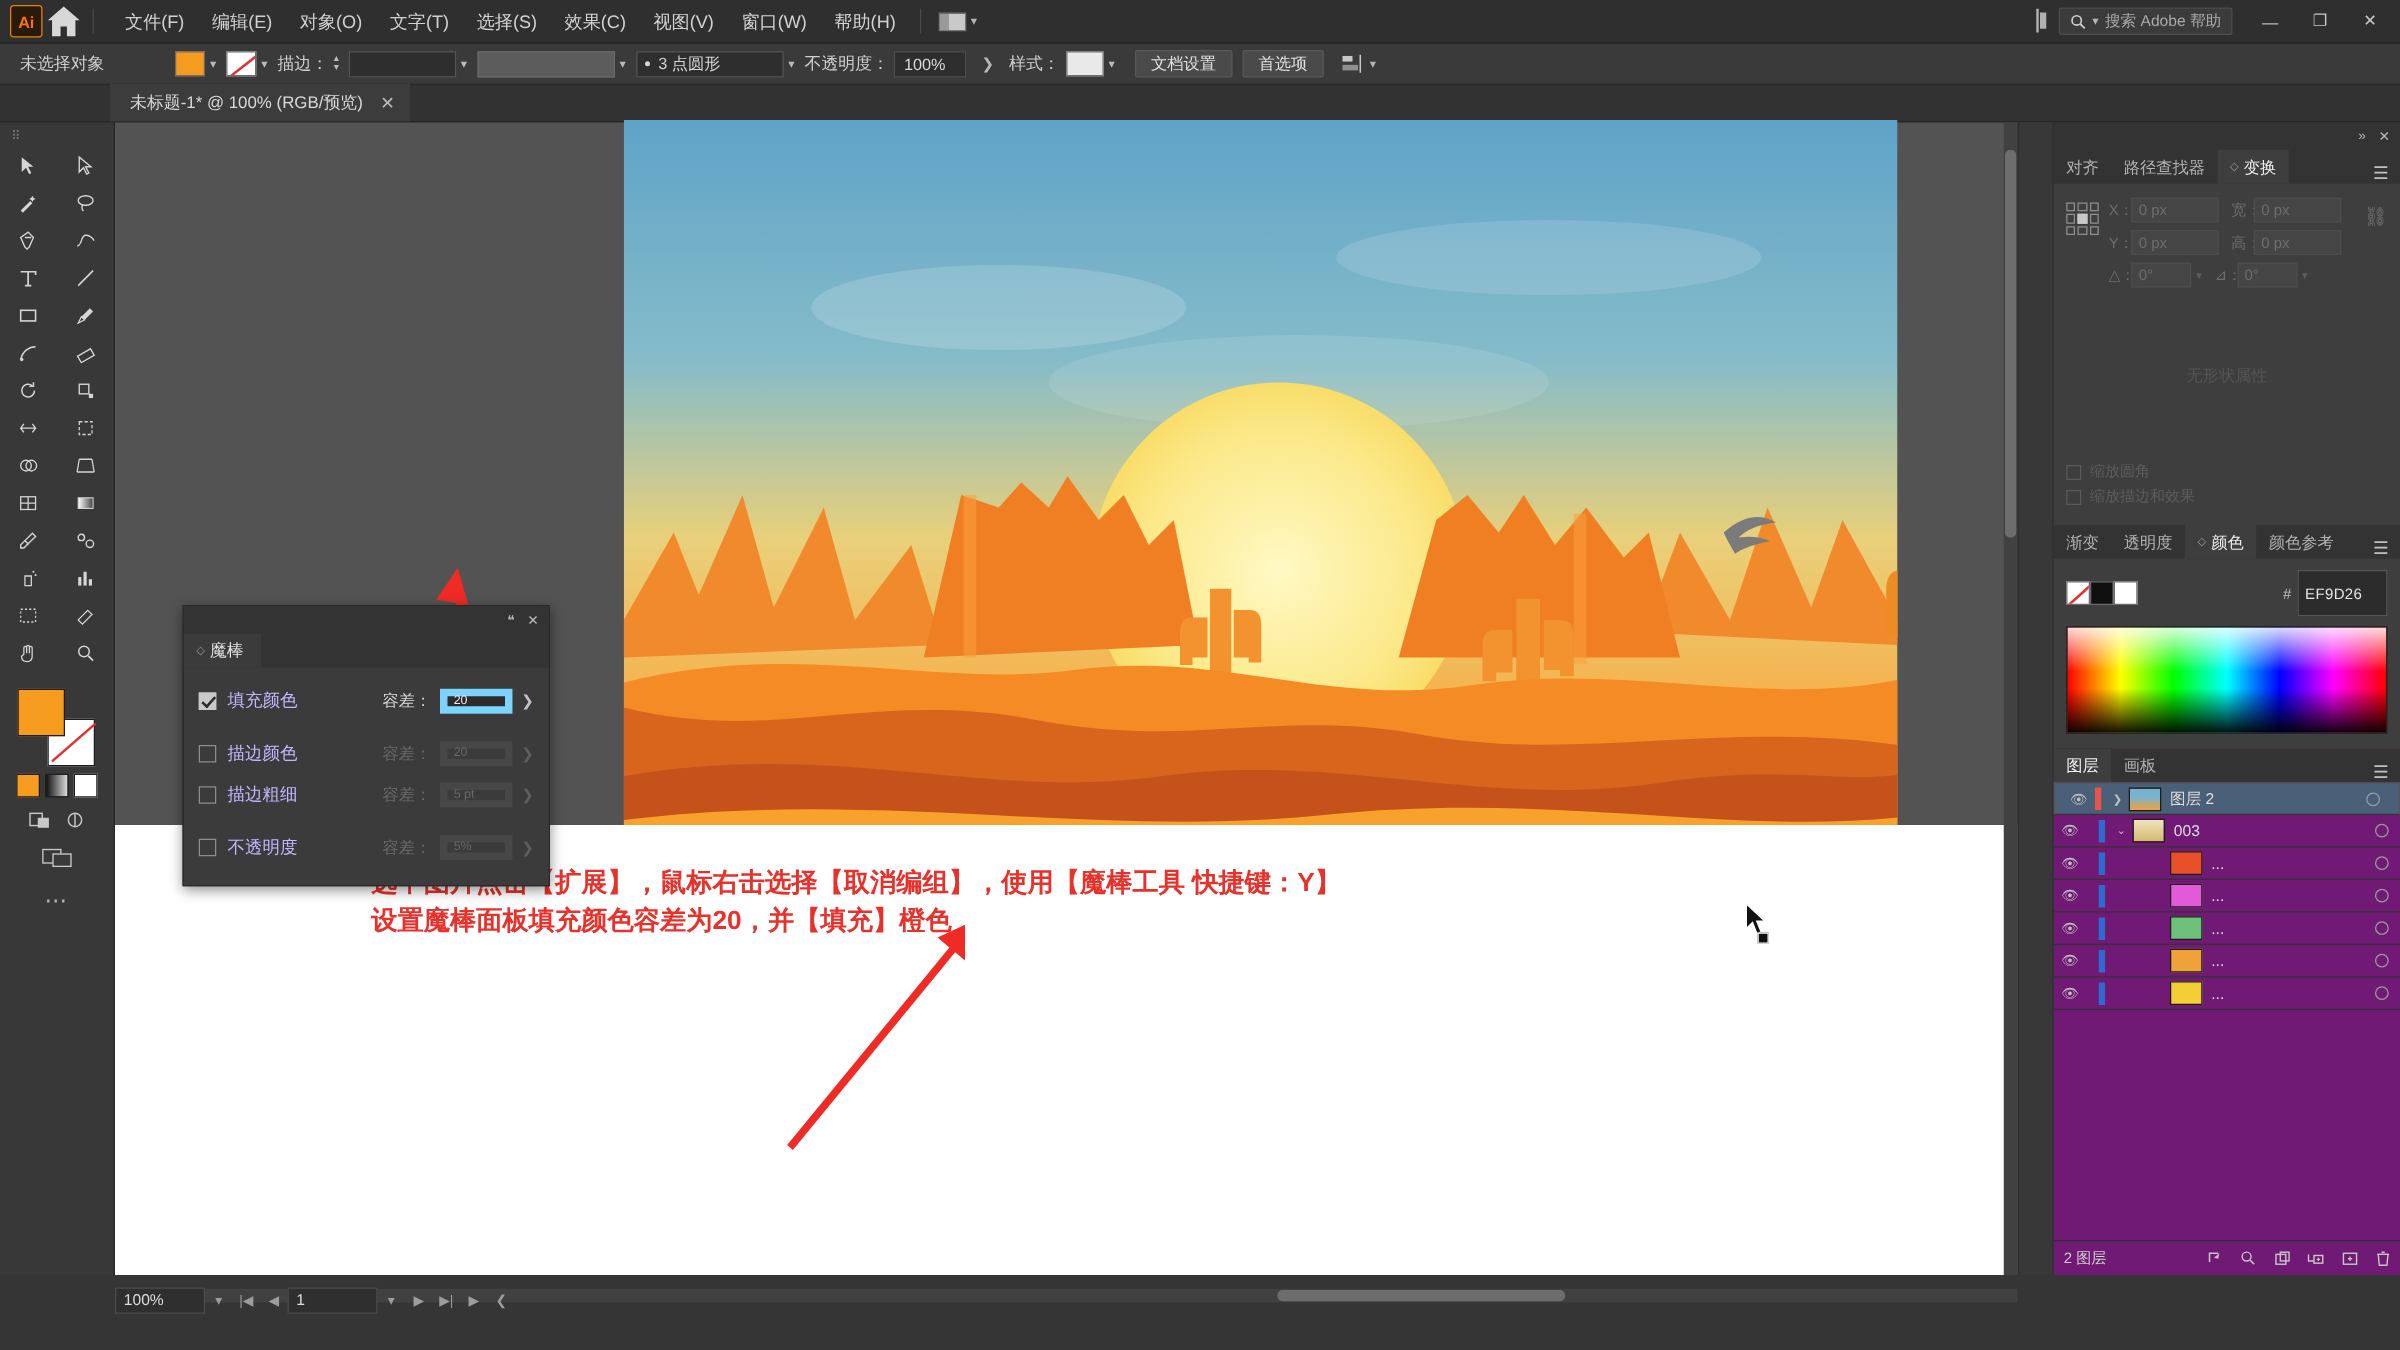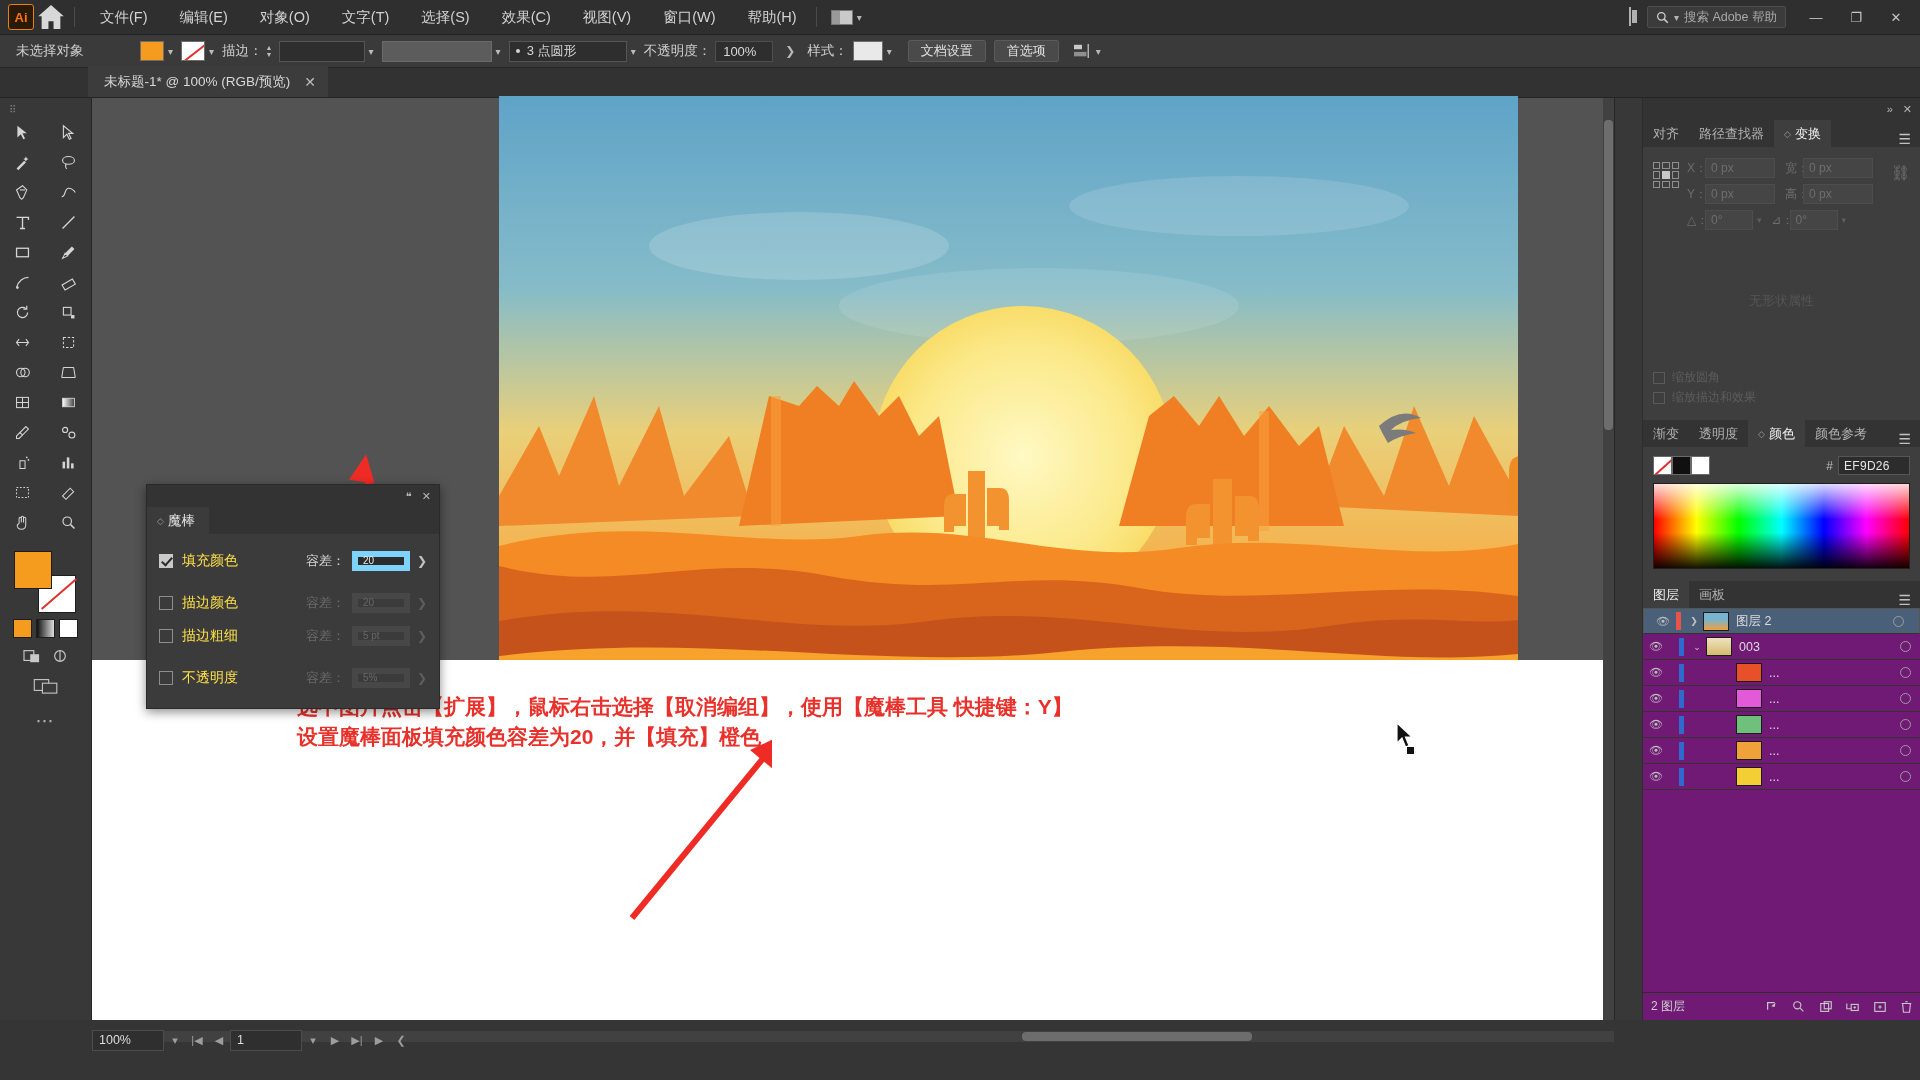--- a/index.html
+++ b/index.html
@@ -5,21 +5,21 @@
   * { box-sizing: border-box; margin:0; padding:0; }
   html,body{ width:1920px; height:1080px; overflow:hidden; background:#2b2b2b;
     font-family:"Liberation Sans","DejaVu Sans",sans-serif; color:#c8c8c8; -webkit-font-smoothing:antialiased;}
   .app{position:relative;width:1920px;height:1080px;background:#353535;}
 
   
   .menubar{position:absolute;top:0;left:0;width:1920px;height:35px;background:#2f2f2f;display:flex;align-items:center;border-bottom:1px solid #212121;}
   .ai-logo{width:26px;height:26px;margin-left:8px;background:#2a1a08;border:1px solid #e8820c;border-radius:3px;color:#f97316;font-size:13px;font-weight:bold;display:flex;align-items:center;justify-content:center;}
   .home-ic{width:34px;height:35px;display:flex;align-items:center;justify-content:center;color:#d8d8d8;font-size:17px;}
   .vsep{width:1px;height:20px;background:#4a4a4a;margin:0 6px;}
-  .menu-items{display:flex;align-items:center;margin-left:8px;gap:10px;}
+  .menu-items{display:flex;align-items:center;margin-left:8px;}
   .menu-items span{font-size:14.5px;color:#d2d2d2;padding:4px 11px;cursor:default;}
   .menu-right{margin-left:auto;display:flex;align-items:center;padding-right:4px;}
   .arr-btn{display:flex;align-items:center;gap:4px;padding:3px 8px;}
   .workspace-ic{width:22px;height:15px;background:linear-gradient(90deg,#9a9a9a 0 38%,#c9c9c9 38% 100%);border:1px solid #777;}
   .chev{font-size:10px;color:#b5b5b5;}
   .search-box{display:flex;align-items:center;gap:5px;background:#3b3b3b;border:1px solid #4d4d4d;border-radius:2px;height:22px;padding:0 8px;margin-left:6px;}
   .search-box .t{font-size:12.5px;color:#a9a9a9;}
   .win-btns{display:flex;align-items:center;margin-left:10px;}
   .win-btns div{width:40px;height:35px;display:flex;align-items:center;justify-content:center;color:#c6c6c6;font-size:13px;}
   .panel-ic{width:20px;height:17px;border:1.5px solid #b0b0b0;position:relative;}
@@ -68,21 +68,21 @@
   
   .mw{position:absolute;left:146px;top:484px;width:294px;background:#3b3b3b;border:1px solid #2a2a2a;box-shadow:0 3px 10px rgba(0,0,0,.45);}
   .mw-head{height:22px;background:#333;display:flex;align-items:center;justify-content:flex-end;gap:10px;padding-right:8px;color:#b7b7b7;font-size:11px;}
   .mw-tabs{height:27px;background:#333;display:flex;align-items:flex-end;}
   .mw-tab{height:27px;background:#3b3b3b;display:flex;align-items:center;gap:4px;padding:0 14px 0 10px;font-size:13.5px;color:#e2e2e2;}
   .mw-body{padding:10px 12px 14px 12px;}
   .mw-row{display:flex;align-items:center;height:33px;}
   .cbx{width:14px;height:14px;border:1px solid #8d8d8d;background:#3b3b3b;margin-right:9px;position:relative;flex:none;}
   .cbx.on{background:#c9c9c9;border-color:#c9c9c9;}
   .cbx.on:after{content:"";position:absolute;left:4px;top:0px;width:4px;height:9px;border:solid #2b2b2b;border-width:0 2px 2px 0;transform:rotate(42deg);}
-  .mw-lbl{font-size:14px;color:#fde047;}
+  .mw-lbl{font-size:14px;color:#c4b5fd;}
   .mw-right{margin-left:auto;display:flex;align-items:center;gap:7px;}
   .mw-tol{font-size:13px;color:#d8d8d8;}
   .mw-tol.dim{color:#6a6a6a;}
   .mw-inp{width:58px;height:20px;background:#2c2c2c;border:6px solid #7dd3fc;display:flex;align-items:center;padding:0 5px;font-size:10px;color:#e8e8e8;}
   .mw-inp.dim{background:#3b3b3b;border-color:#474747;color:#676767;}
   .mw-arrow{font-size:12px;color:#c2c2c2;}
   .mw-arrow.dim{color:#5e5e5e;}
   .mw-sep{height:9px;}
 
   
@@ -111,21 +111,21 @@
   .xf-chk{display:flex;align-items:center;gap:7px;margin:3px 0;font-size:12px;color:#5d5d5d;}
   .xf-chk i{width:12px;height:12px;border:1px solid #5a5a5a;display:block;}
   .color-panel{background:#3e3e3e;padding:9px 10px 12px 10px;}
   .cp-top{display:flex;align-items:center;margin-bottom:8px;}
   .cp-sw{display:flex;}
   .cp-sw i{width:19px;height:19px;display:block;border:1px solid #6a6a6a;}
   .cp-none{background:#fff;position:relative;overflow:hidden;}
   .cp-none:after{content:"";position:absolute;left:-3px;top:8px;width:28px;height:2px;background:#e03030;transform:rotate(-42deg);}
   .cp-hex{margin-left:auto;display:flex;align-items:center;gap:5px;}
   .cp-hex .h{font-size:12px;color:#bdbdbd;}
-  .cp-hexv{width:72px;height:19px;background:#2c2c2c;border:1px solid #555;font-size:12px;color:#e6e6e6;display:flex;align-items:center;padding:0 5px;letter-spacing:.3px;}
+  .cp-hexv{width:72px;height:37px;background:#2c2c2c;border:1px solid #555;font-size:12px;color:#e6e6e6;display:flex;align-items:center;padding:0 5px;letter-spacing:.3px;}
   .spectrum{height:86px;border:1px solid #1f1f1f;position:relative;
     background:
       linear-gradient(to bottom, rgba(255,255,255,.85), rgba(255,255,255,0) 42%, rgba(0,0,0,0) 58%, rgba(0,0,0,.92)),
       linear-gradient(to right,#ff0000,#ffff00,#00ff00,#00ffff,#0000ff,#ff00ff,#ff0000);}
   .layers{background:#701a75;flex:1;display:flex;flex-direction:column;}
   .lrow{height:26px;display:flex;align-items:center;border-bottom:1px solid #333;font-size:12.5px;color:#dcdcdc;}
   .lrow.sel{background:#4a6078;}
   .lr-eye{width:26px;display:flex;align-items:center;justify-content:center;color:#bfbfbf;font-size:11px;}
   .lr-bar{width:5px;height:18px;margin-right:4px;}
   .lr-tw{width:18px;display:flex;align-items:center;justify-content:center;color:#c2c2c2;font-size:9px;}

